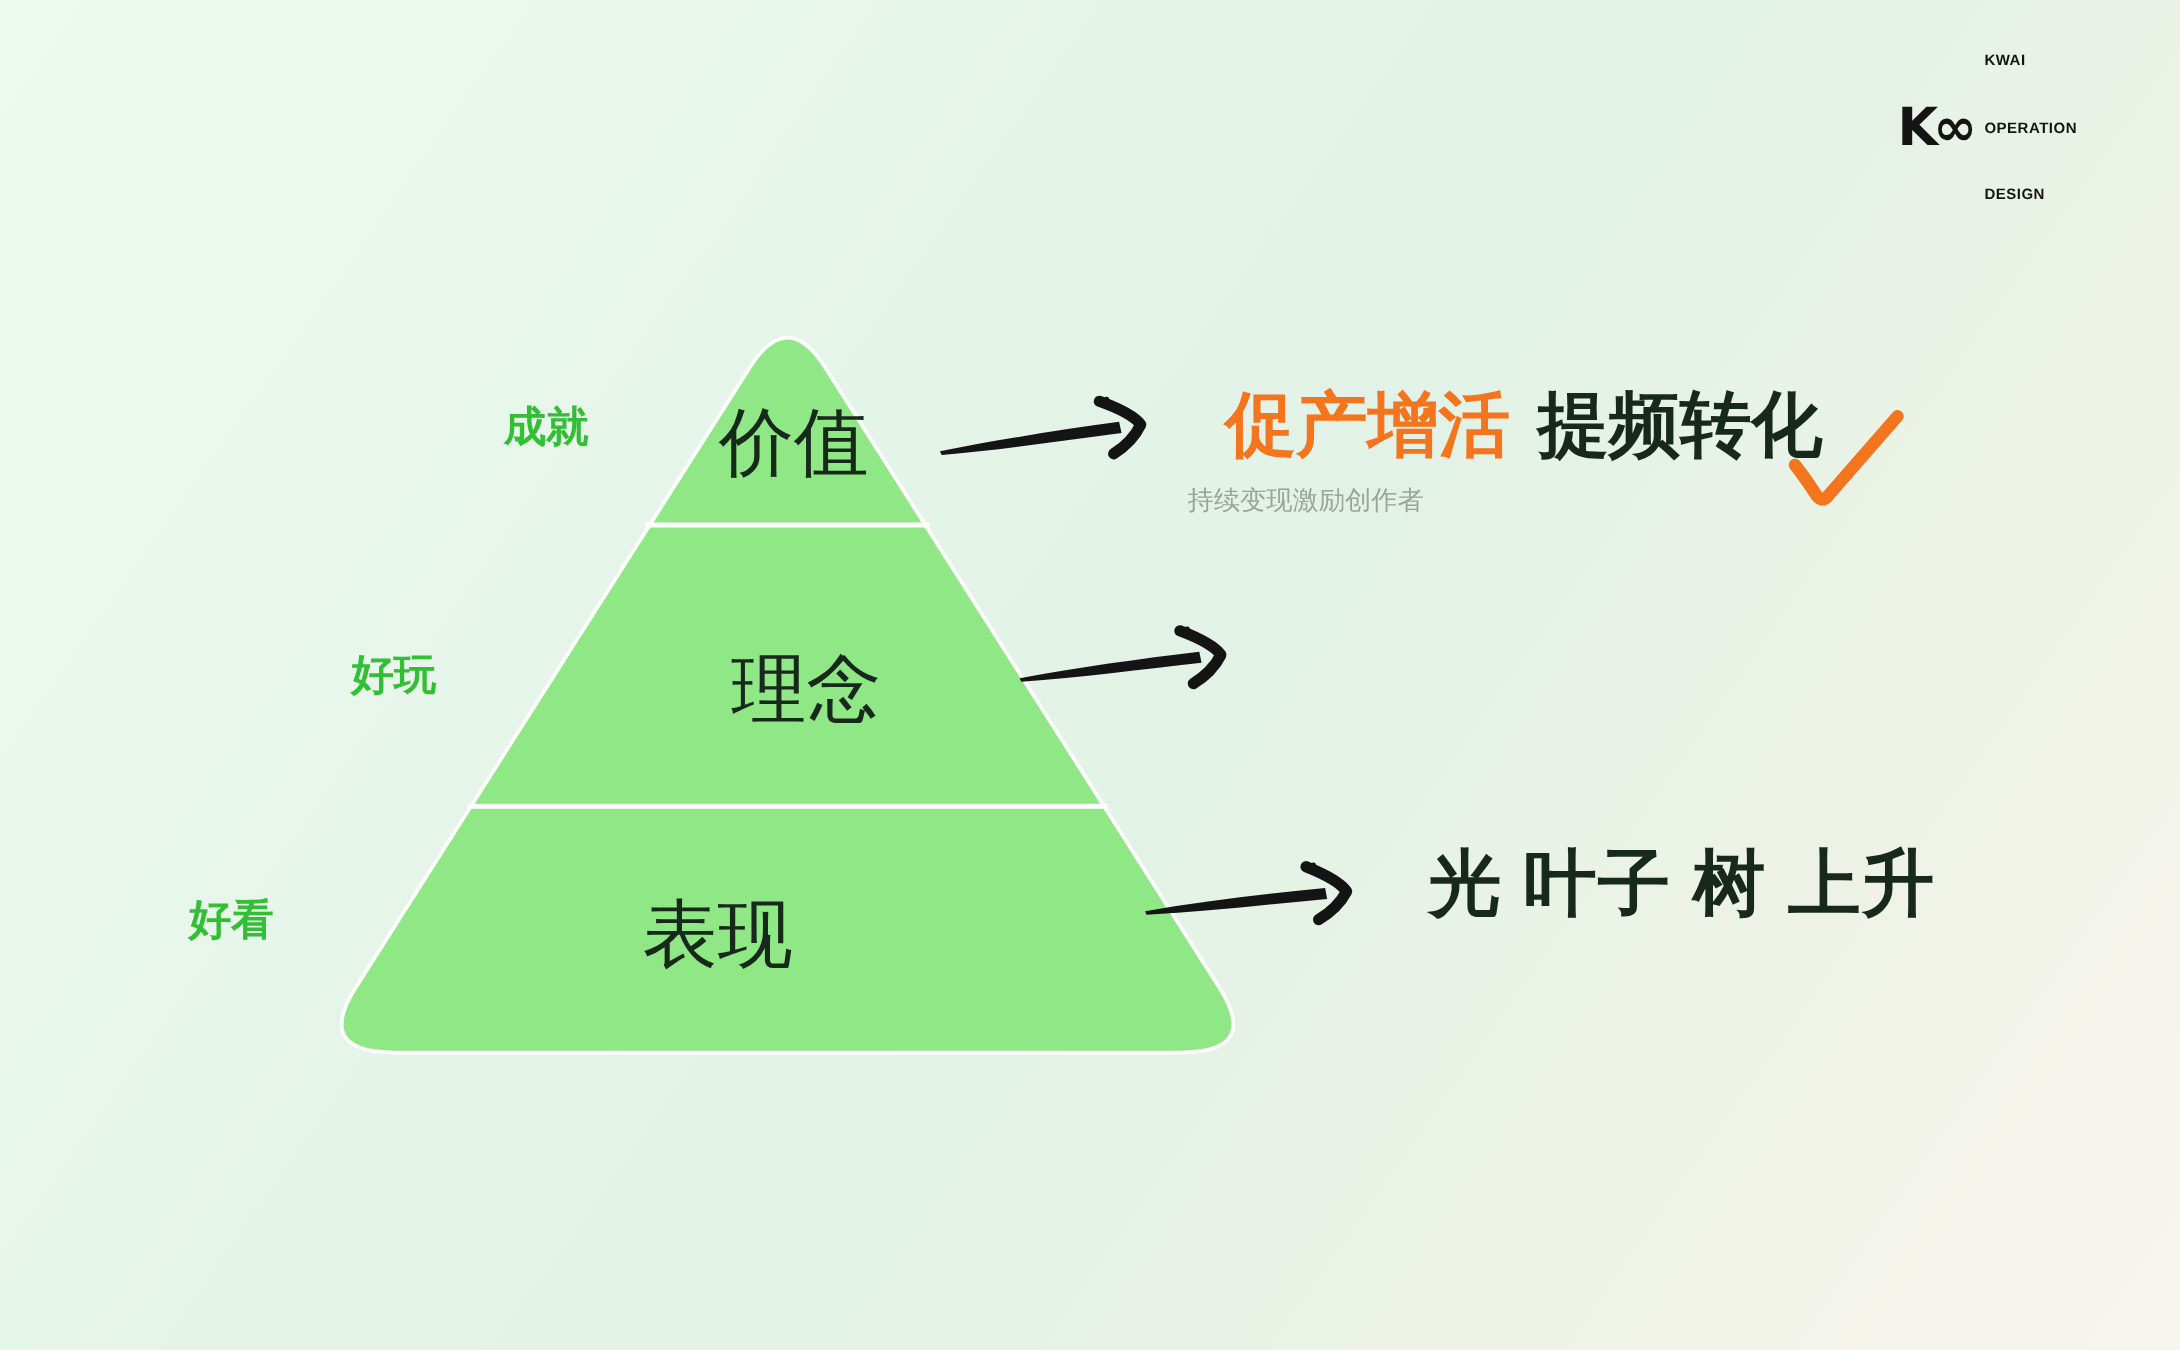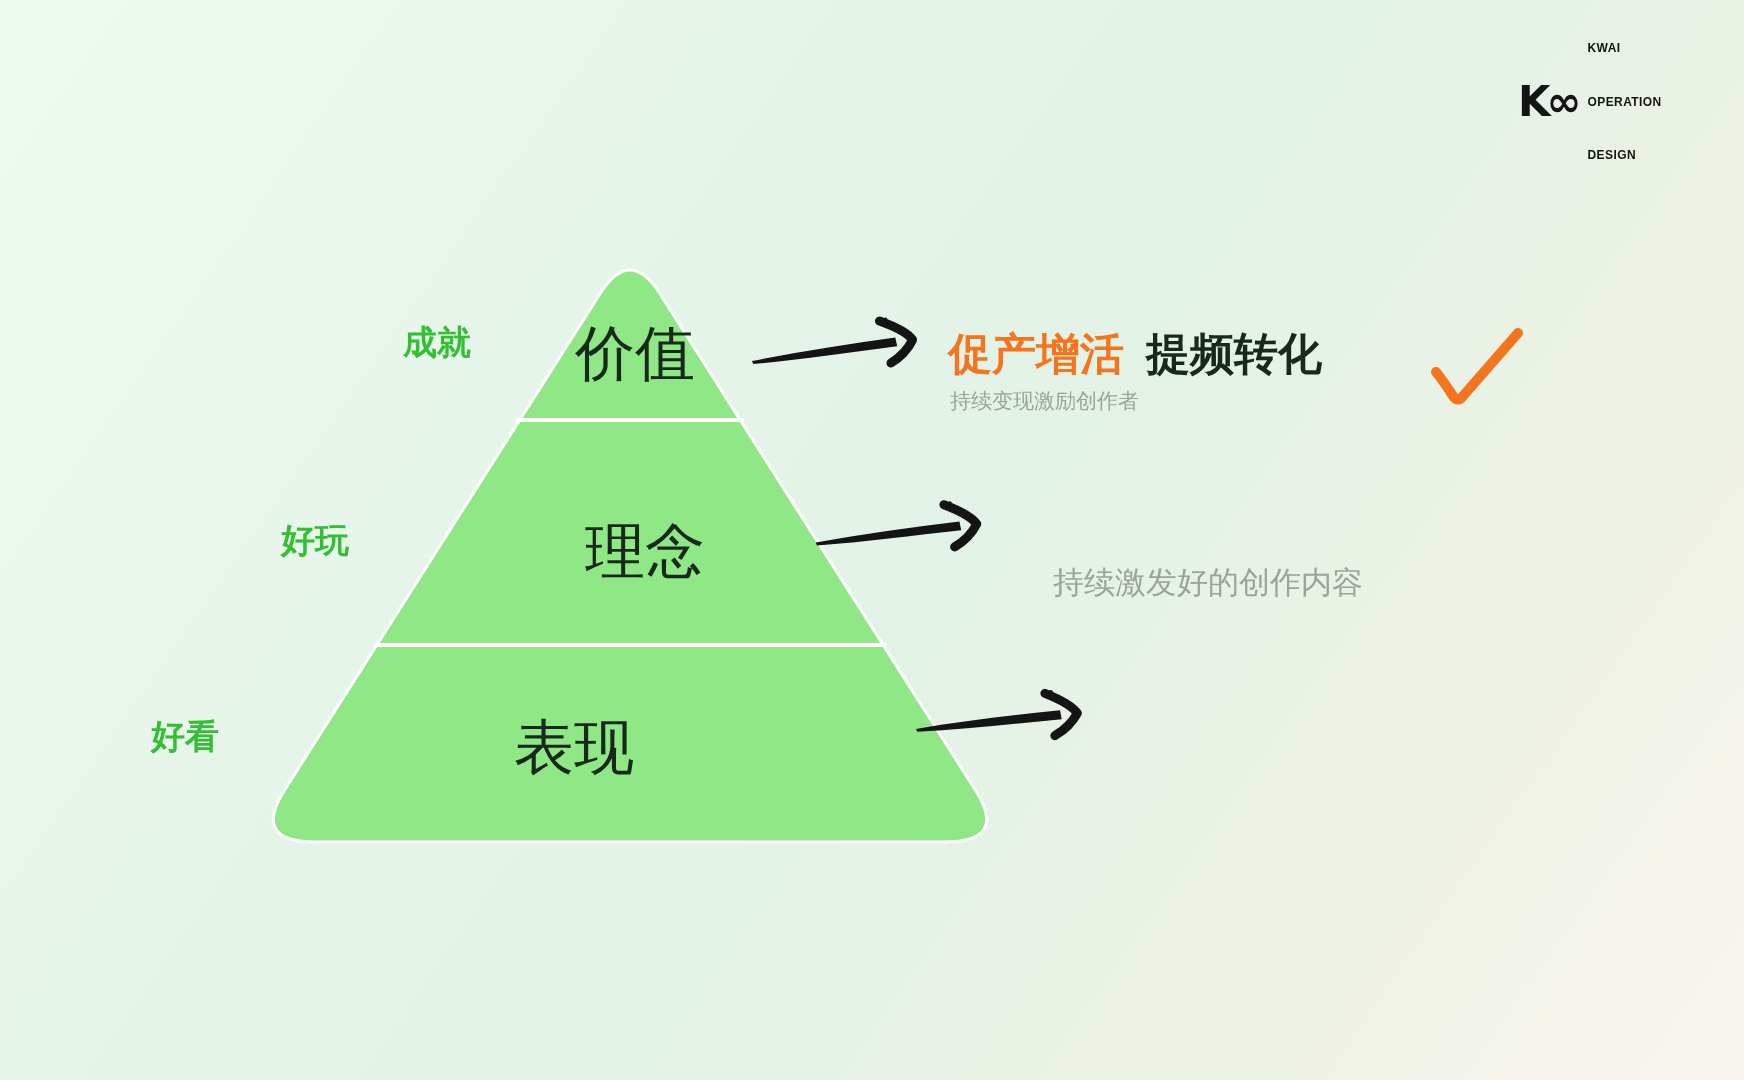--- a/index.html
+++ b/index.html
@@ -77,21 +77,21 @@
     white-space: nowrap;
   }
   .headline .accent { color: #f5751f; margin-right: 22px; }
   .subtitle {
     position: absolute;
     color: #9aa49b;
     font-weight: 500;
     line-height: 1.2;
     white-space: nowrap;
   }
-  .ann1-headline { left: 948px; top: 308px; font-size: 44px; margin-top: 21px; }
+  .ann1-headline { left: 980px; top: 308px; font-size: 57px; }
   .ann1-subtitle { left: 950px; top: 388px; font-size: 21px; }
   .ann2-headline { left: 1055px; top: 480px; font-size: 64px; }
   .ann2-subtitle { left: 1053px; top: 564px; font-size: 31px; }
   .ann3-headline { left: 1143px; top: 674px; font-size: 58px; letter-spacing: 1px; }
   .ann3-subtitle { left: 1138px; top: 753px; font-size: 30px; }
   
   .arrow { position: absolute; }
   .arrow-1 { left: 748px; top: 320px; transform: rotate(-6deg); }
   .arrow-2 { left: 812px; top: 503px; transform: rotate(-5deg); }
   .arrow-3 { left: 910px; top: 691px; transform: rotate(-4deg); }
@@ -142,16 +142,16 @@
   </svg>
 
   <div class="headline ann1-headline">
     <span class="accent">促产增活</span><span>提频转化</span>
   </div>
   <svg class="check" width="95" height="95" viewBox="0 0 95 95">
     <path d="M6 46 Q14 56 23 70 Q28 77 33 70 L88 7" fill="none" stroke="#f5751f" stroke-width="10" stroke-linecap="round" stroke-linejoin="round"></path>
   </svg>
   <div class="subtitle ann1-subtitle">持续变现激励创作者</div>
 
-  <div class="subtitle ann2-subtitle">持续激发好的创作内容</div>
 
+  <div class="headline ann3-headline">光 叶子 树 上升</div>
 
 </div>
 
 </body></html>

